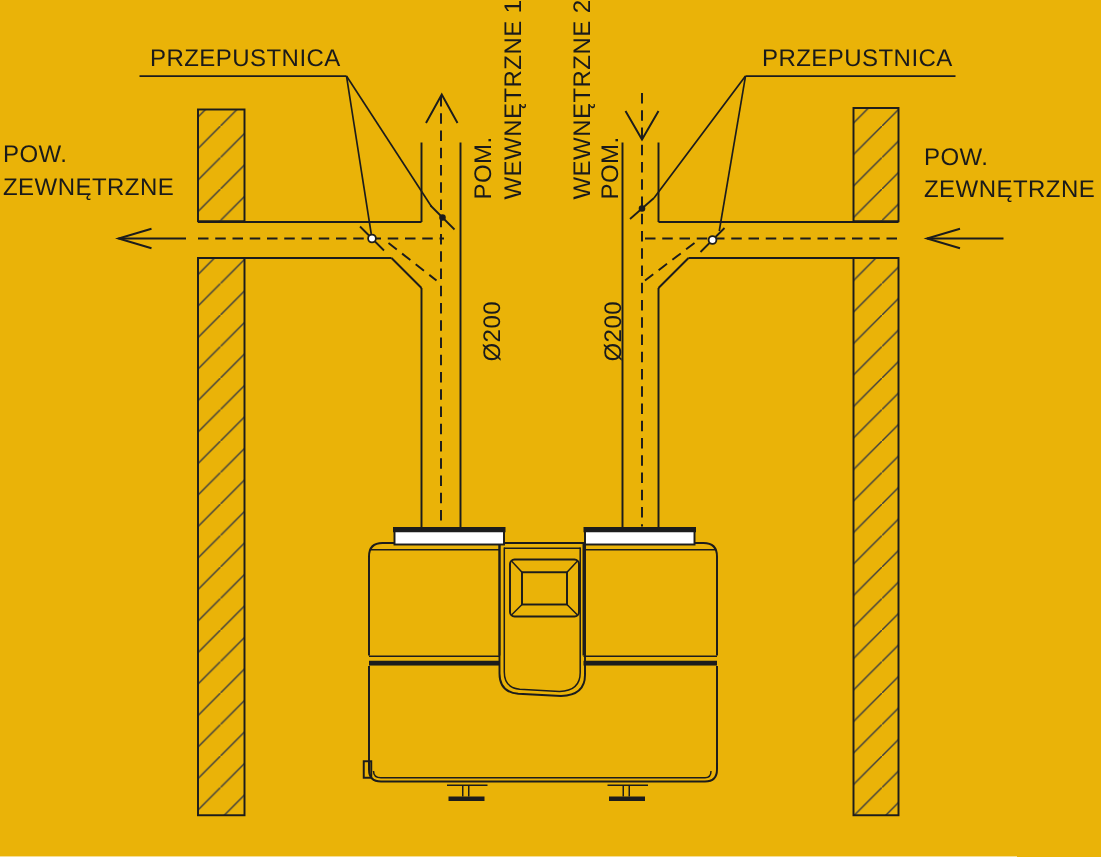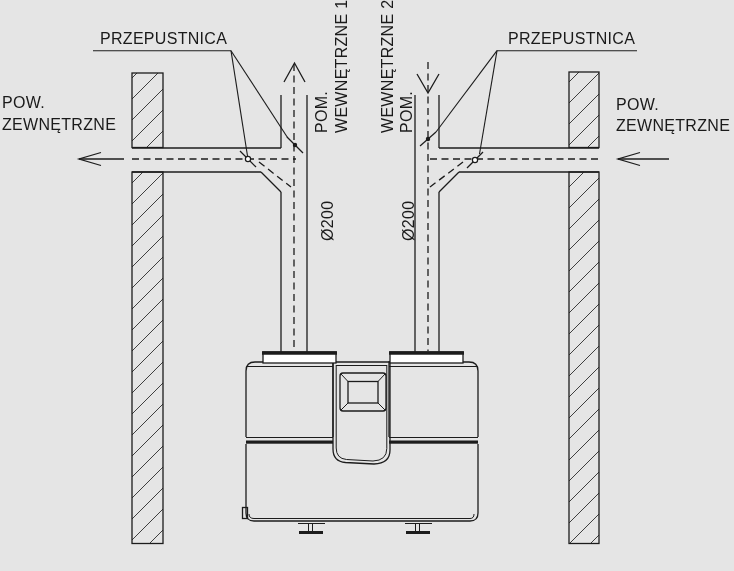--- a/index.html
+++ b/index.html
@@ -4,21 +4,21 @@
 <style>
   html, body {
     margin: 0;
     padding: 0;
     background: #ffffff;
   }
   .stage {
     position: relative;
     width: 734px;
     height: 571px;
-    background: #e5e5e5;
+    background: #eab308;
     overflow: hidden;
     font-family: "Liberation Sans", sans-serif;
   }
   svg text {
     font-family: "Liberation Sans", sans-serif;
     font-size: 16px;
     letter-spacing: 0.3px;
     fill: #1a1a1a;
   }
 </style>

